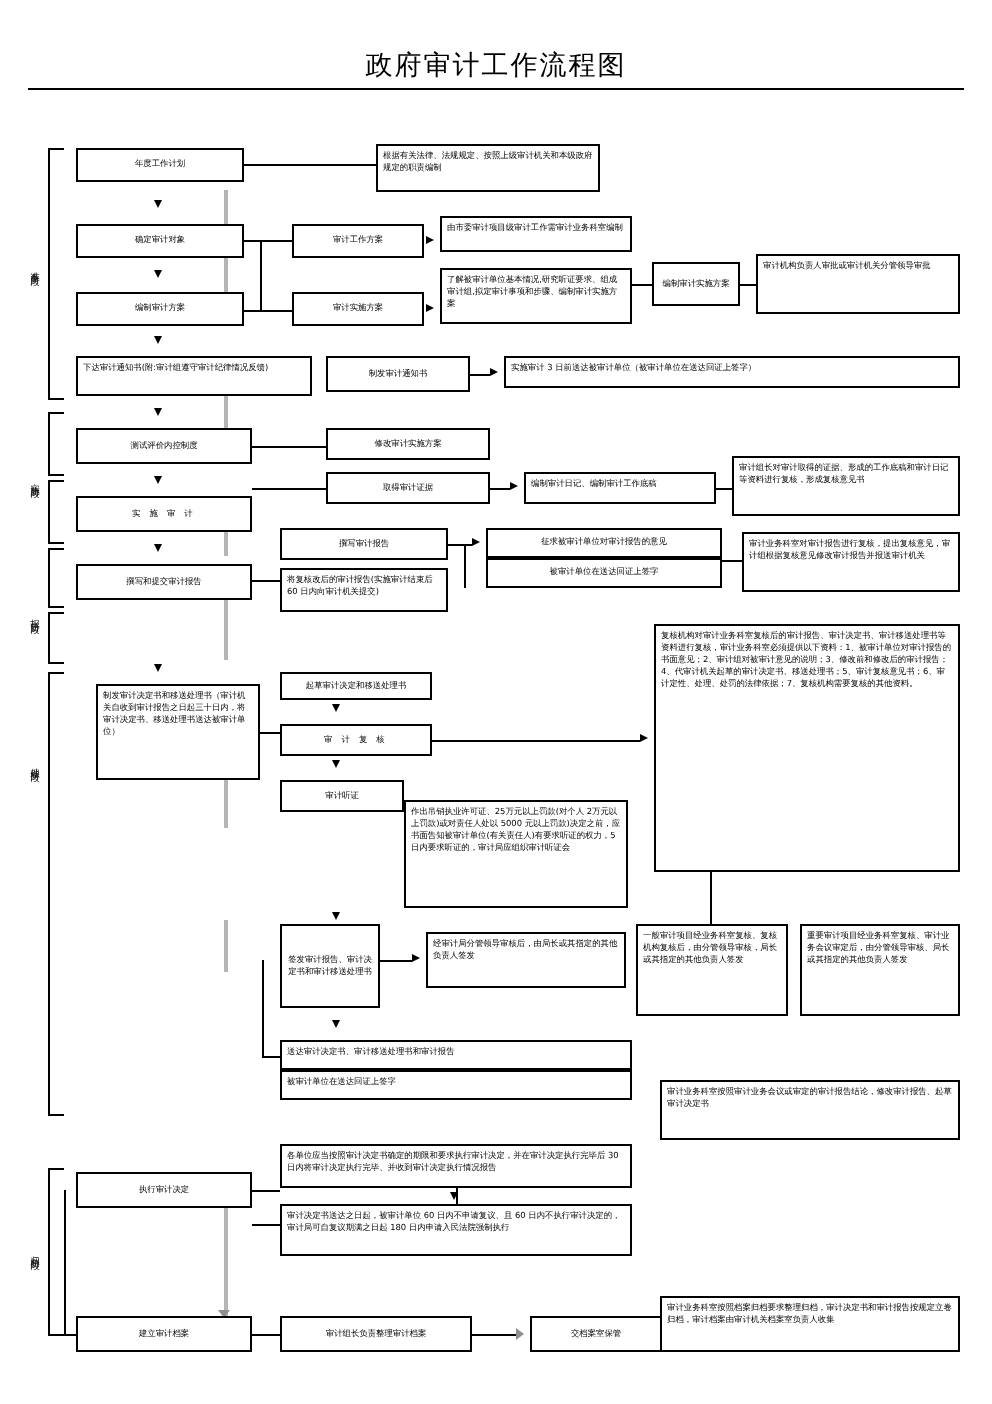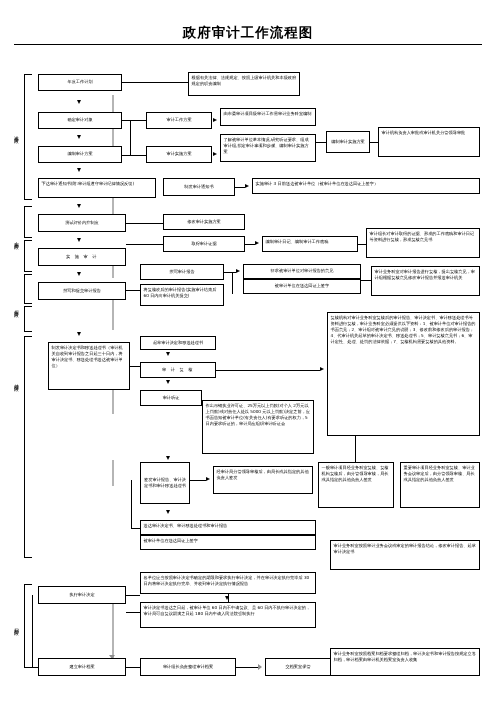--- a/index.html
+++ b/index.html
@@ -1,20 +1,20 @@
 <!DOCTYPE html>
 <html><head>
 <meta charset="utf-8">
 <style>
   html,body{margin:0;padding:0;background:#ffffff;}
   body{width:496px;height:702px;position:relative;overflow:hidden;
        font-family:"DejaVu Sans","Liberation Sans",sans-serif;color:#000;}
   #root{position:relative;width:496px;height:702px;}
   .title{position:absolute;left:0;top:24px;width:496px;text-align:center;
-         font-size:13.5px;font-weight:bold;letter-spacing:1px;}
+         font-size:13.5px;font-weight:normal;letter-spacing:1px;}
   .rule{position:absolute;left:14px;top:44px;width:468px;height:1px;background:#000;}
 
   
   .box{position:absolute;border:1px solid #000;background:#fff;box-sizing:border-box;
        display:flex;align-items:center;justify-content:center;text-align:center;
        font-size:4.2px;line-height:1.45;padding:1px 2px;overflow:hidden;}
   .box.tl{justify-content:flex-start;text-align:left;align-items:flex-start;padding:2px 2.5px;}
   .box.sp{letter-spacing:1.6px;}
 
   

